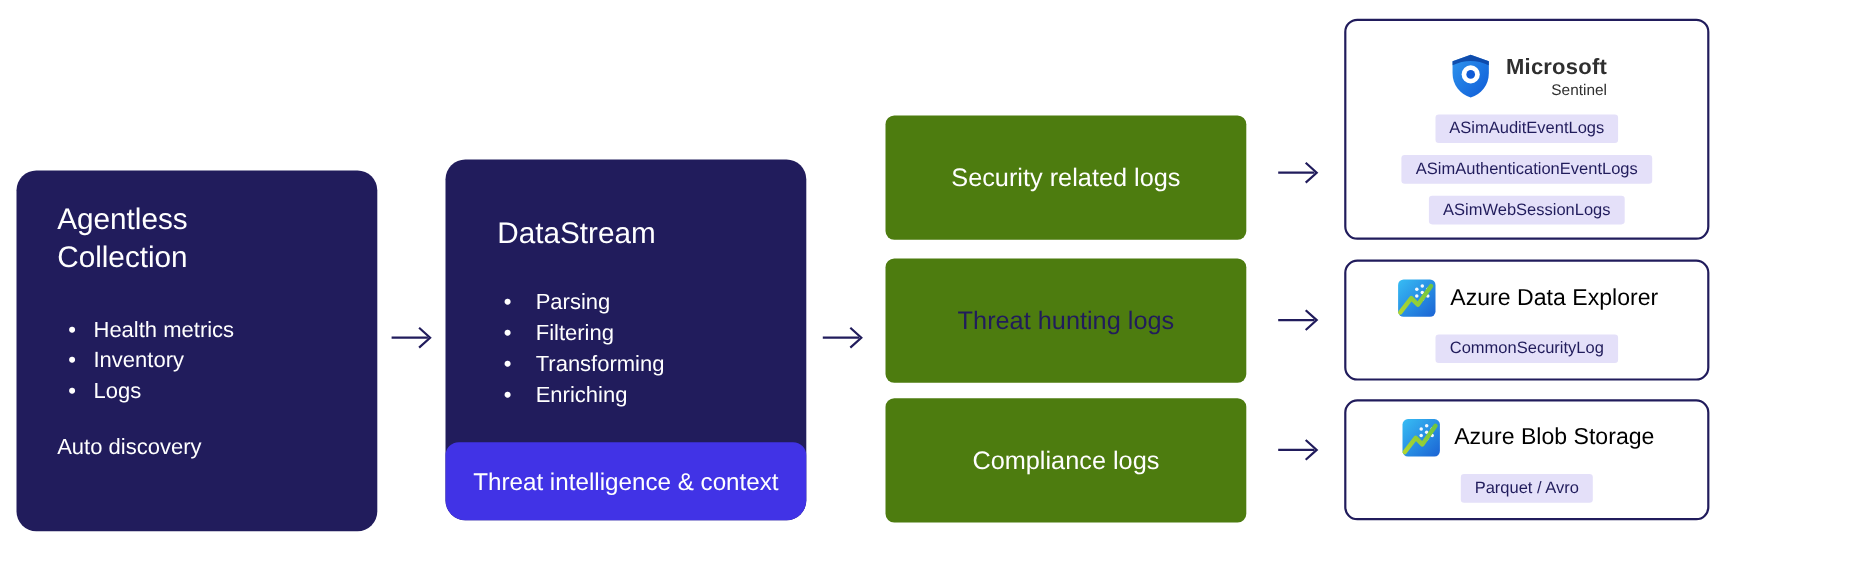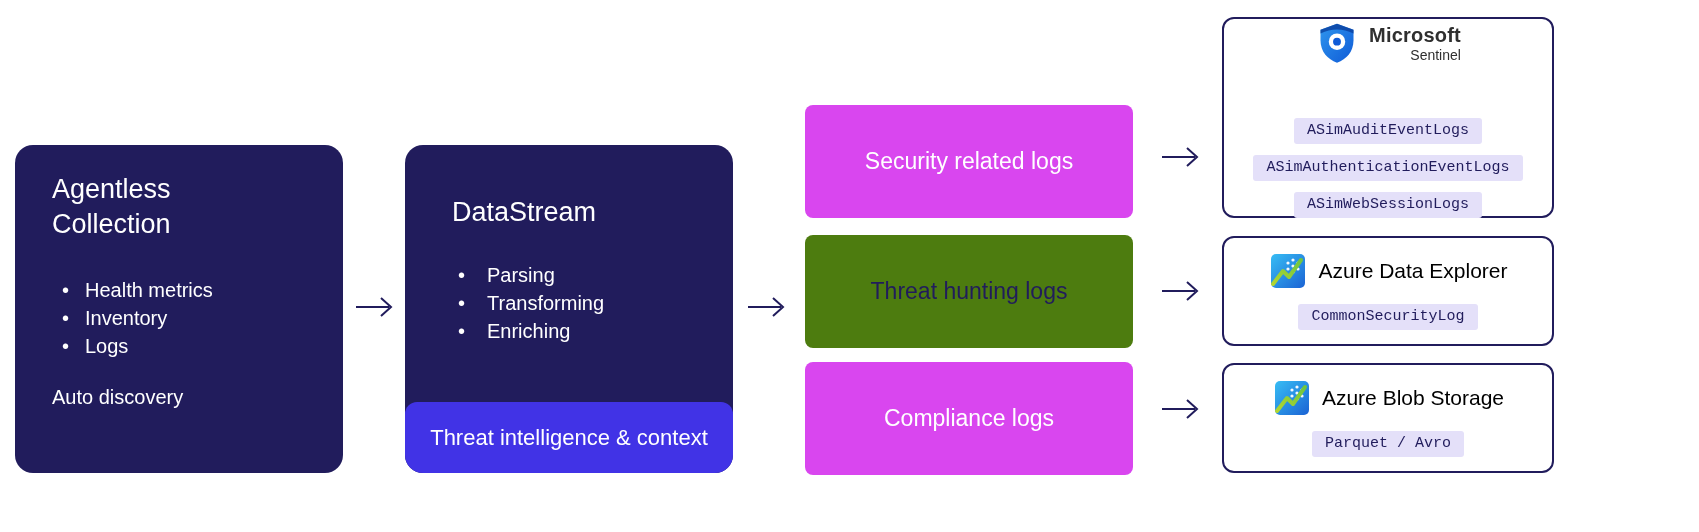--- a/index.html
+++ b/index.html
@@ -4,56 +4,56 @@
 <style>
   html,body { margin:0; padding:0; background:#ffffff; }
   .canvas {
     position:relative; width:1699px; height:532px; background:#ffffff;
     font-family:"Liberation Sans", sans-serif; overflow:hidden;
   }
 
   
   .navy-box { position:absolute; width:328px; height:328px; background:#211c5c;
     border-radius:18px; color:#ffffff; }
-  .box-agentless { left:15px; top:145px; }
+  .box-agentless { left:15px; top:155px; }
   .box-datastream { left:405px; top:145px; }
   .navy-box h2 { font-size:27px; font-weight:400; line-height:35px; margin:0; }
   .box-agentless h2 { margin:27px 0 0 37px; max-width:195px; }
   .box-datastream h2 { margin:50px 0 0 47px; }
   ul.bullets { list-style:none; padding:0; font-size:20px; }
   .box-agentless ul.bullets { margin:34px 0 0 47px; }
   .box-datastream ul.bullets { margin:31px 0 0 53px; }
   li.bullet { position:relative; padding-left:23px; line-height:28px; }
   .box-datastream li.bullet { padding-left:29px; }
   li.bullet::before { content:"\2022"; position:absolute; left:0; }
   .note { font-size:20px; margin:26px 0 16px 37px; }
   .banner { position:absolute; left:0; right:0; bottom:0; height:71px; background:#4133e6;
     border-radius:12px 12px 18px 18px; display:flex; align-items:center; justify-content:center;
     font-size:22px; color:#ffffff; }
 
   
   .mid-box { position:absolute; left:805px; width:328px; height:113px; border-radius:8px;
     display:flex; align-items:center; justify-content:center; font-size:23px; }
-  .mid-solid { background:#d946ef; color:#ffffff; }
+  .mid-solid { background:#4d7c0f; color:#ffffff; }
   .mid-light { background:#4d7c0f; color:#211c5c; }
   .mid-1 { top:105px; } .mid-2 { top:235px; } .mid-3 { top:362px; }
 
   
   .dest-box { position:absolute; left:1222px; width:332px; background:#ffffff;
     border:2px solid #211c5c; border-radius:12px; box-sizing:border-box;
     display:flex; flex-direction:column; align-items:center; }
-  .dest-sentinel { top:17px; height:201px; padding-top:2px;gap:40px; }
+  .dest-sentinel { top:17px; height:201px; padding-top:28px; }
   .dest-adx { top:236px; height:110px; padding-top:13px; }
   .dest-blob { top:363px; height:110px; padding-top:13px; }
   .logo-row { display:flex; align-items:center; gap:10px; }
   .ms-text { display:flex; flex-direction:column; align-items:flex-end; }
   .ms-brand { font-size:20px; font-weight:700; color:#2f2f2f; line-height:23px; letter-spacing:0.2px; }
   .ms-product { font-size:14px; color:#2f2f2f; line-height:16px; }
   .dest-title { font-size:21px; color:#000000; }
-  .tag-stack { display:flex; flex-direction:column; align-items:center; gap:11px; margin-top:13px;font-family:Liberation Mono, monospace; }
+  .tag-stack { display:flex; flex-direction:column; align-items:center; gap:11px; margin-top:13px; }
   .tag { background:#e4e0f9; color:#211c5c; font-size:15px; padding:4px 13px;
     border-radius:3px; white-space:nowrap; line-height:18px; }
 
   
   .arrow { position:absolute; }
   .arrow-1 { left:354px; top:294px; }
   .arrow-2 { left:746px; top:294px; }
   .arrow-3 { left:1160px; top:144px; }
   .arrow-4 { left:1160px; top:278px; }
   .arrow-5 { left:1160px; top:396px; }
@@ -75,20 +75,21 @@
 
   <svg class="arrow arrow-1" width="40" height="26" viewBox="0 0 40 26">
     <path d="M2 13 H35" stroke="#211c5c" stroke-width="2" fill="none"></path>
     <path d="M27 4 L37 13 L27 22" stroke="#211c5c" stroke-width="2" fill="none"></path>
   </svg>
 
   <section class="navy-box box-datastream">
     <h2>DataStream</h2>
     <ul class="bullets">
       <li class="bullet">Parsing</li>
+      <li class="bullet">Filtering</li>
       <li class="bullet">Transforming</li>
       <li class="bullet">Enriching</li>
     </ul>
     <div class="banner">Threat intelligence &amp; context</div>
   </section>
 
   <svg class="arrow arrow-2" width="40" height="26" viewBox="0 0 40 26">
     <path d="M2 13 H35" stroke="#211c5c" stroke-width="2" fill="none"></path>
     <path d="M27 4 L37 13 L27 22" stroke="#211c5c" stroke-width="2" fill="none"></path>
   </svg>

